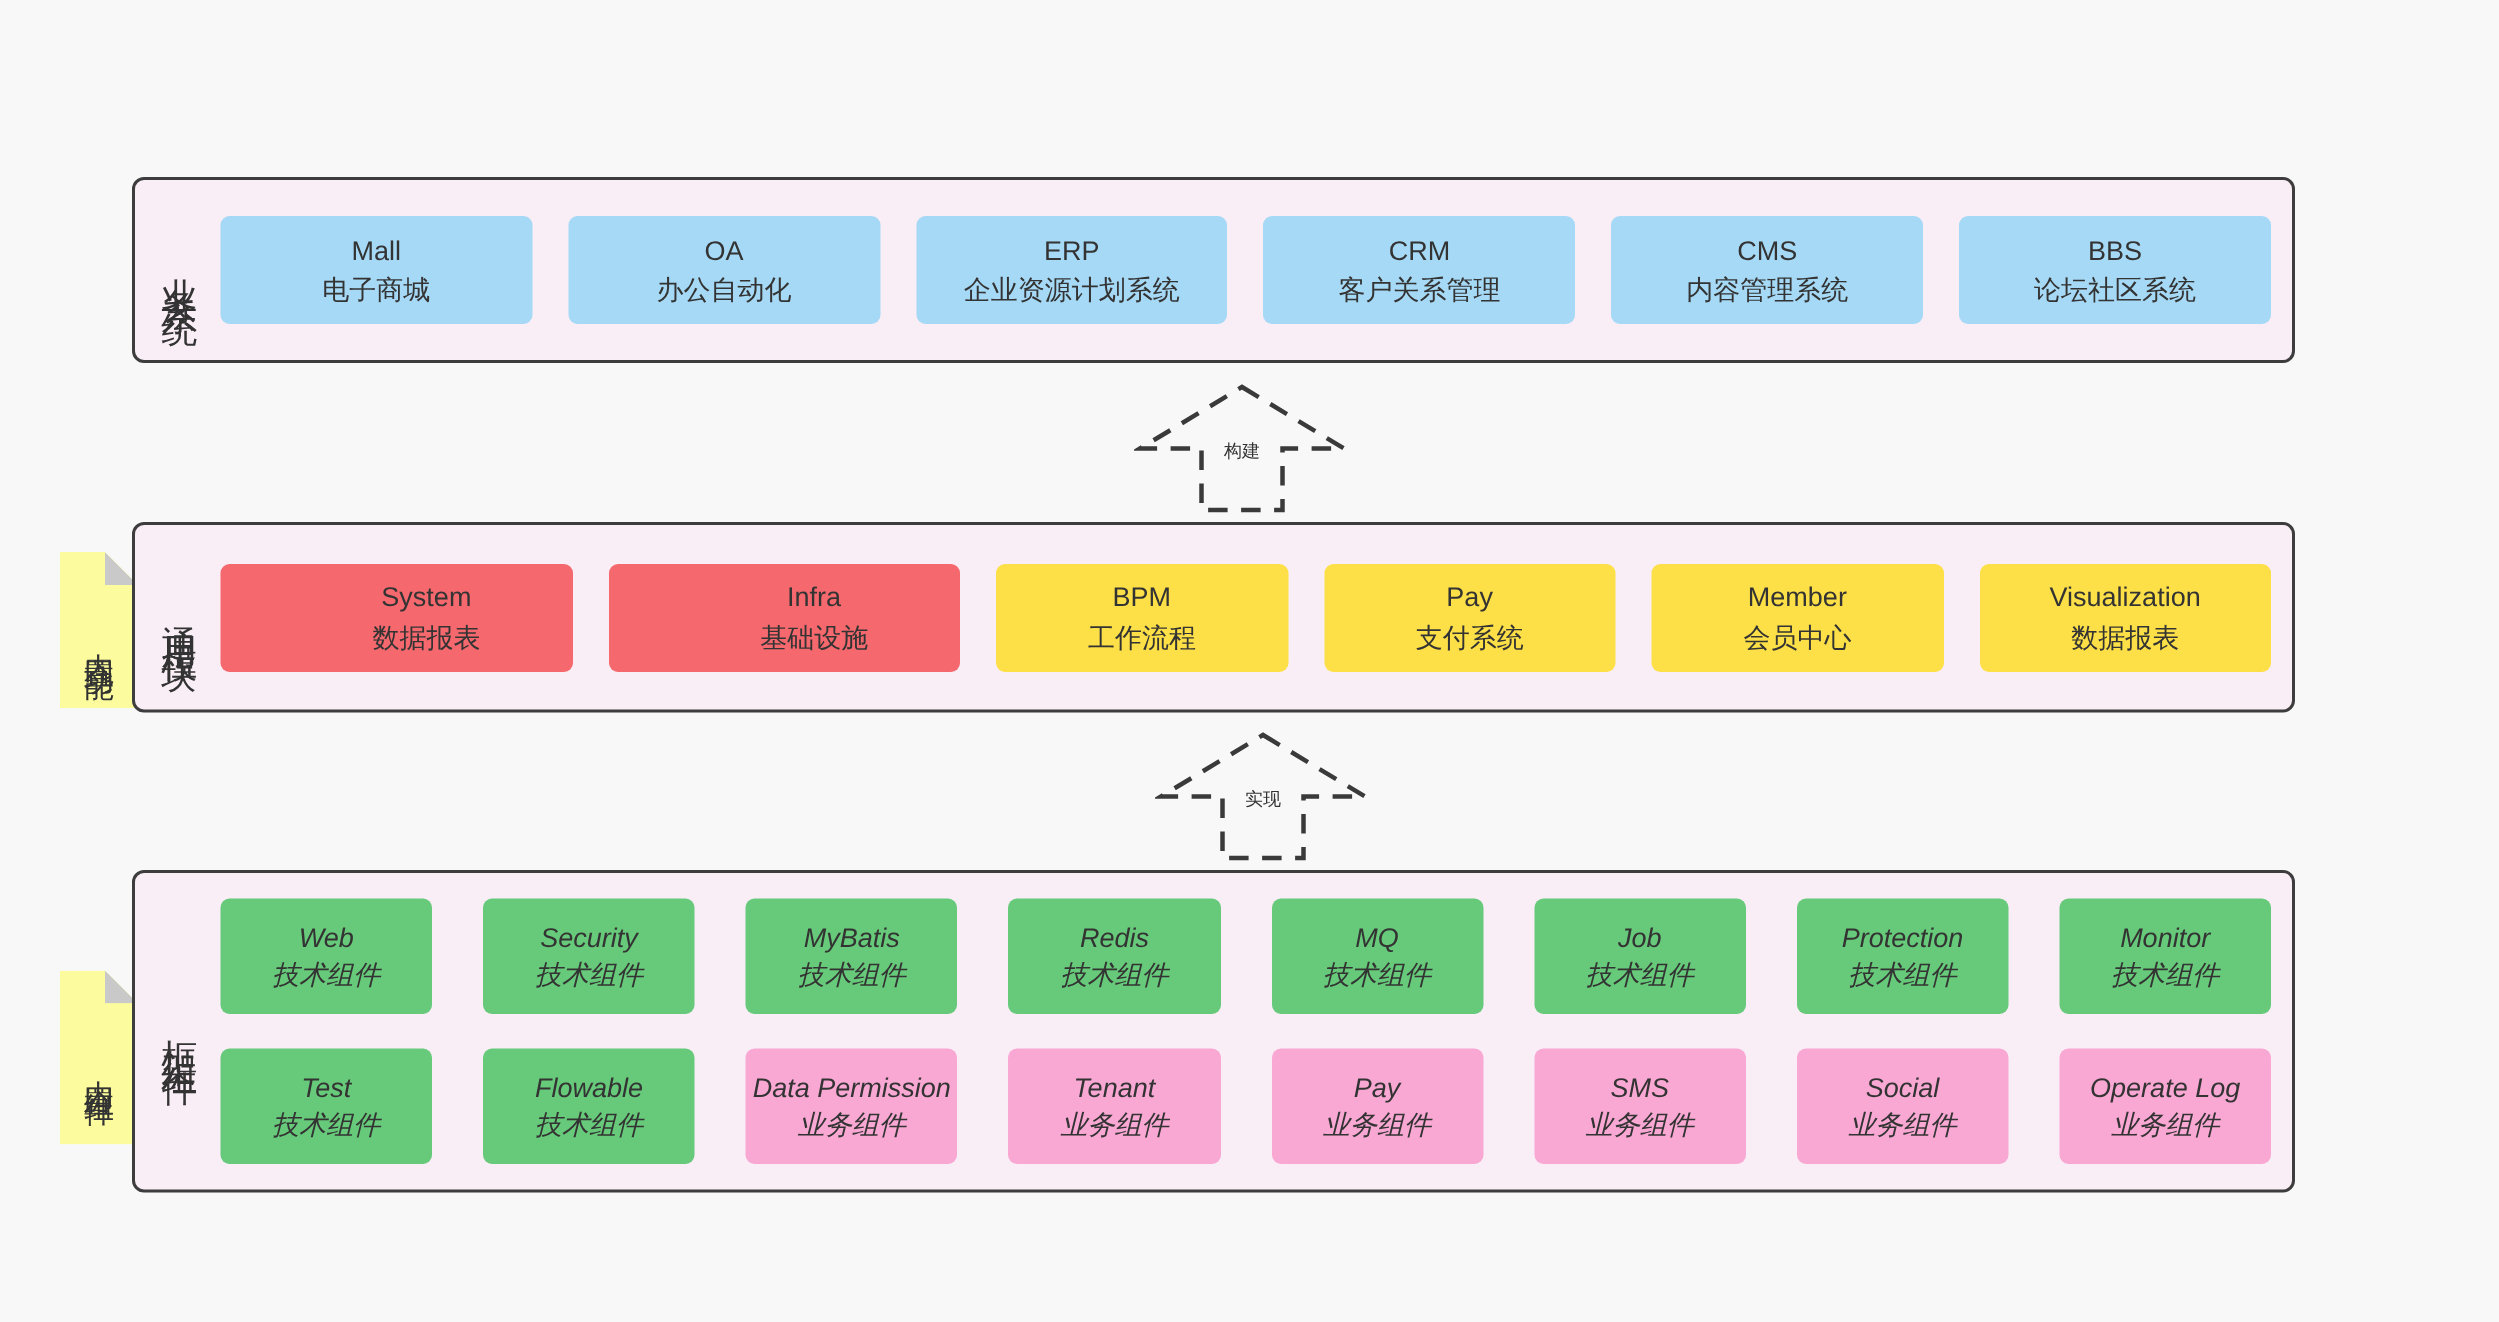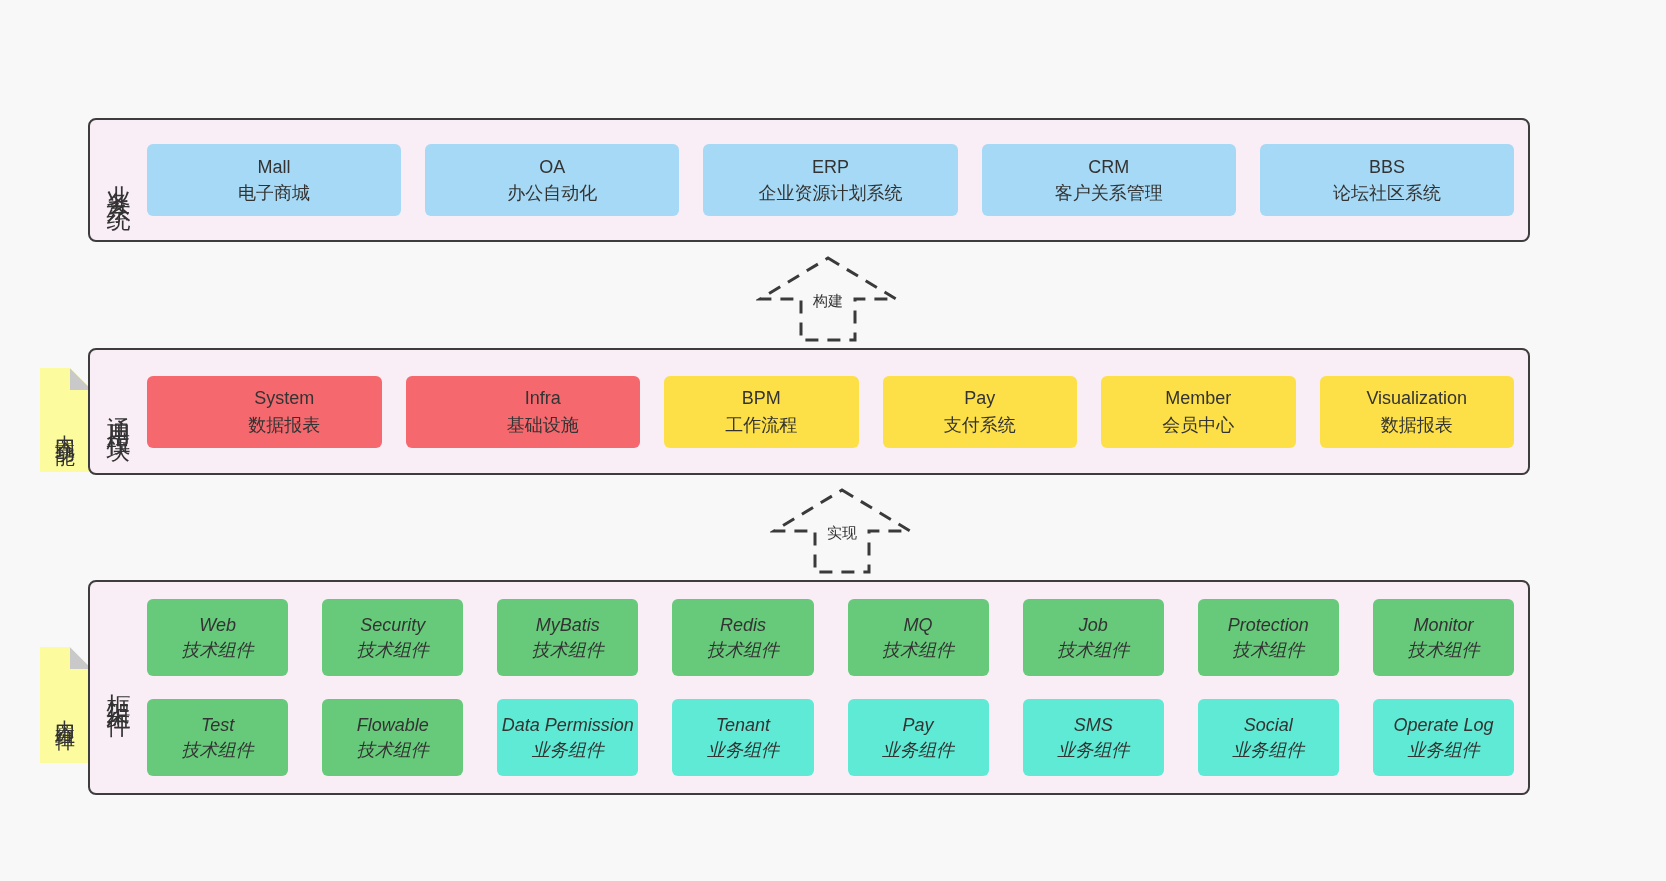--- a/index.html
+++ b/index.html
@@ -67,21 +67,21 @@
     text-align:center;
     font-size:18px;
     line-height:1.45;
   }
   .row .box { height:77px; line-height:1.35; }
 
   .blue       { background:#a6d9f5; }
   .red        { background:#f5696e;padding-left:40px; }
   .pink       { background:#fde047; }
   .green      { background:#67ca7a; }
-  .lightgreen { background:#5eead4;text-align:right; }
+  .lightgreen { background:#f9a8d4;text-align:right; }
 
   .note {
     position:absolute;
     left:40px;
     width:52px;
     background:#fcfc9e;
     z-index:0;
     clip-path:polygon(0 0, calc(100% - 22px) 0, 100% 22px, 100% 100%, 0 100%);
     display:flex;
     align-items:center;
@@ -117,21 +117,21 @@
   #arrow-build     { left:756px; top:255px; }
   #arrow-implement { left:770px; top:487px; }
   .arrow svg { width:100%; height:100%; display:block; }
   .arrow-label {
     position:absolute;
     left:50%;
     top:46px;
     transform:translate(-50%,-50%);
     background:#f8f8f8;
     padding:2px 5px;
-    font-size:15px;
+    font-size:12px;
     white-space:nowrap;
     color:#333;
   }
 </style>
 </head>
 <body>
 
 <div class="layer" id="layer-business">
   <div class="layer-label-wrap">
     <span class="layer-label">业务系统</span>
@@ -145,20 +145,24 @@
       <span>OA</span>
       <span>办公自动化</span>
     </div>
     <div class="box blue">
       <span>ERP</span>
       <span>企业资源计划系统</span>
     </div>
     <div class="box blue">
       <span>CRM</span>
       <span>客户关系管理</span>
+    </div>
+    <div class="box blue">
+      <span>CMS</span>
+      <span>内容管理系统</span>
     </div>
     <div class="box blue">
       <span>BBS</span>
       <span>论坛社区系统</span>
     </div>
   </div>
 </div>
 
 <div class="arrow" id="arrow-build">
   <svg viewBox="0 0 144 88">

